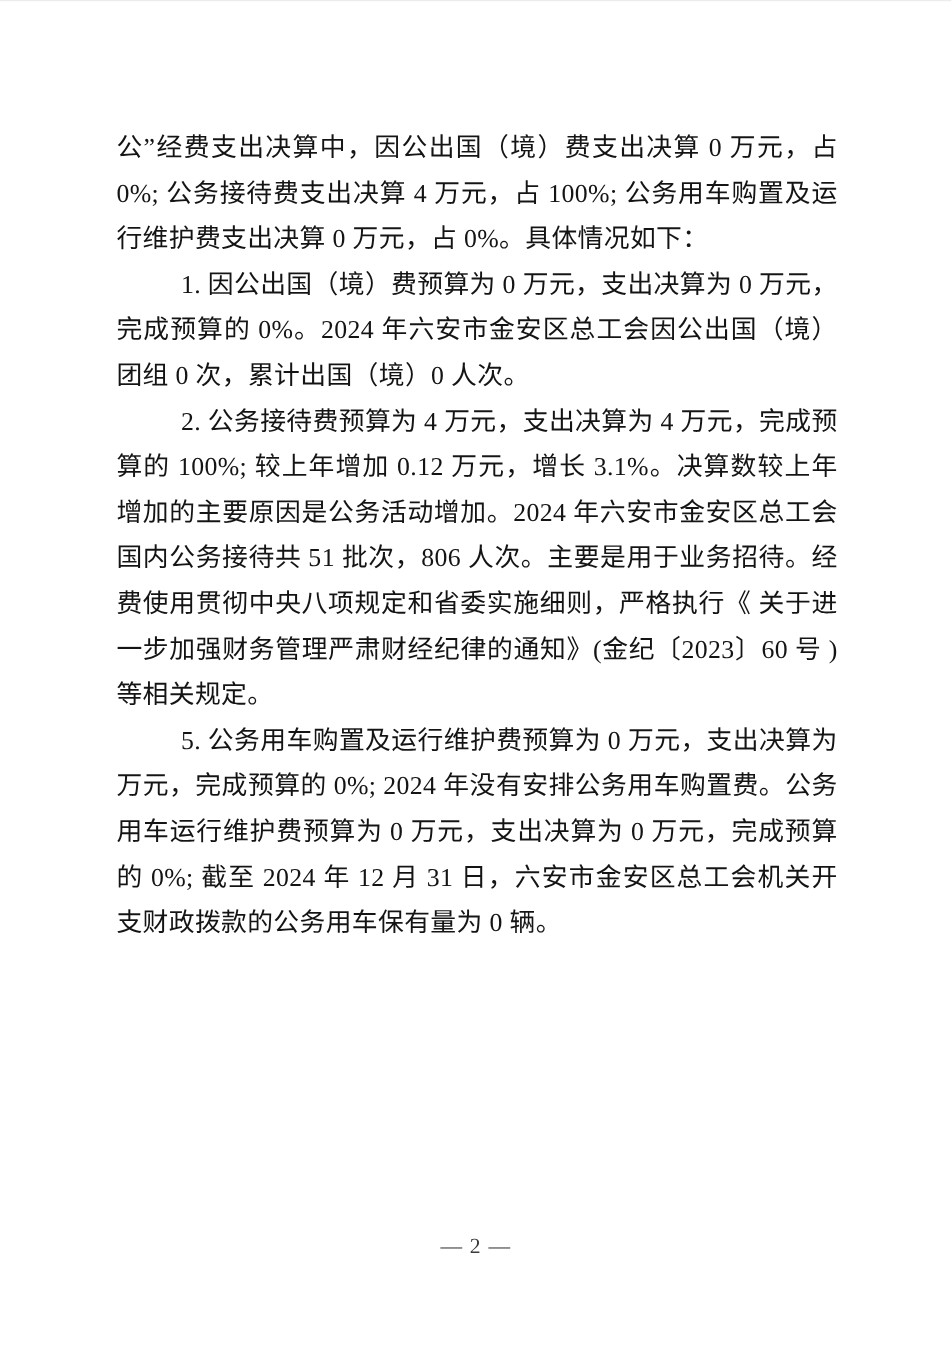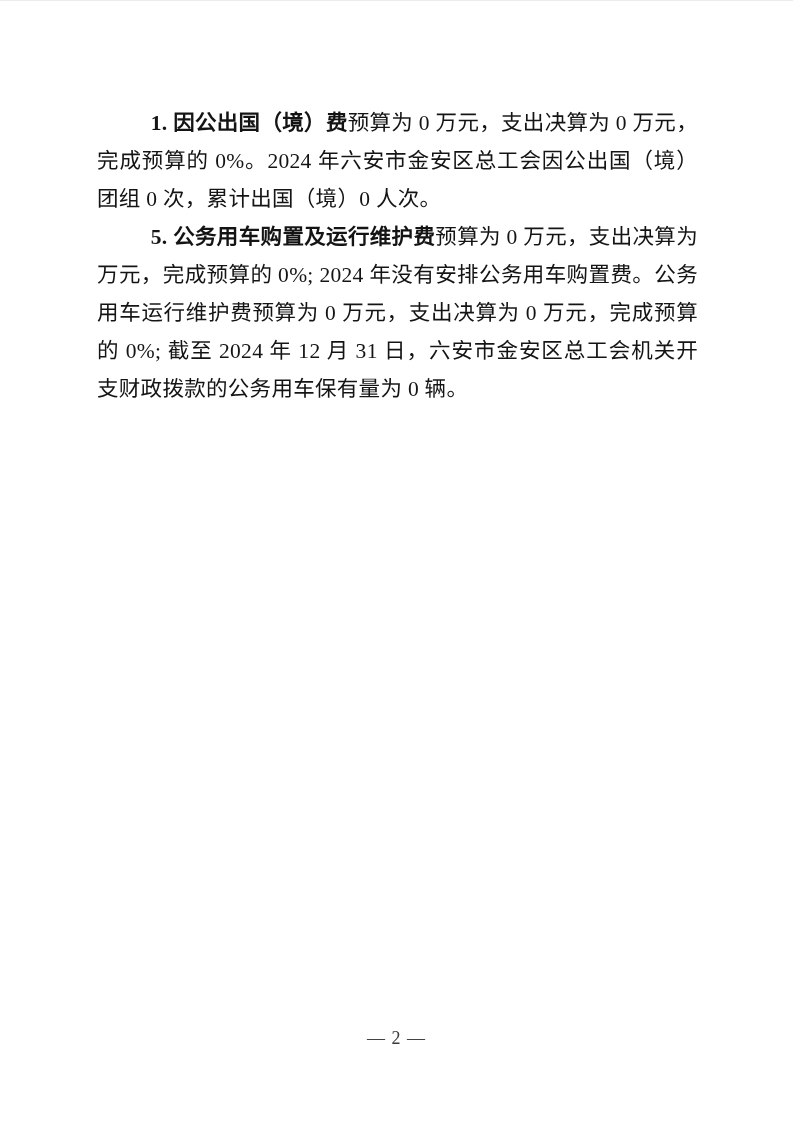--- a/index.html
+++ b/index.html
@@ -30,44 +30,46 @@
     letter-spacing: 0.3px;
   }
   .para {
     margin: 0;
     padding: 0;
   }
   .para.indent {
     text-indent: 2.5em;
   }
   .lead {
-    font-weight: bold;
+    font-weight: normal;
   }
   .footer {
     position: absolute;
     left: 0;
     right: 0;
     top: 1026px;
     text-align: center;
     font-size: 18px;
     line-height: 22px;
     color: #3a3a3a;
     letter-spacing: 1px;
   }
 </style>
 </head>
 <body>
 
 <div class="page">
 
   <div class="text-block">
 
+    <p class="para"><span>公”经费支出决算中，因公出国（境）费支出决算 0 万元，占 0%; 公务接待费支出决算 4 万元，占 100%; 公务用车购置及运行维护费支出决算 0 万元，占 0%。具体情况如下：</span></p>
 
     <p class="para indent"><span class="lead">1. 因公出国（境）费</span><span>预算为 0 万元，支出决算为 0 万元，完成预算的 0%。2024 年六安市金安区总工会因公出国（境）团组 0 次，累计出国（境）0 人次。</span></p>
 
+    <p class="para indent"><span class="lead">2. 公务接待费</span><span>预算为 4 万元，支出决算为 4 万元，完成预算的 100%; 较上年增加 0.12 万元，增长 3.1%。决算数较上年增加的主要原因是公务活动增加。2024 年六安市金安区总工会国内公务接待共 51 批次，806 人次。主要是用于业务招待。经费使用贯彻中央八项规定和省委实施细则，严格执行《 关于进一步加强财务管理严肃财经纪律的通知》(金纪〔2023〕60 号 )等相关规定。</span></p>
 
     <p class="para indent"><span class="lead">5. 公务用车购置及运行维护费</span><span>预算为 0 万元，支出决算为 万元，完成预算的 0%; 2024 年没有安排公务用车购置费。公务用车运行维护费预算为 0 万元，支出决算为 0 万元，完成预算的 0%; 截至 2024 年 12 月 31 日，六安市金安区总工会机关开支财政拨款的公务用车保有量为 0 辆。</span></p>
 
   </div>
 
   <div class="footer"><span>— 2 —</span></div>
 
 </div>
 
 </body></html>

